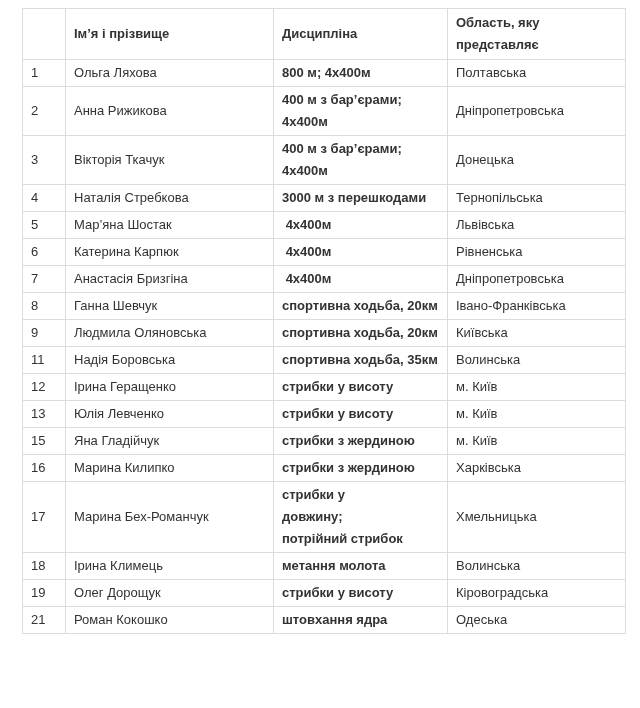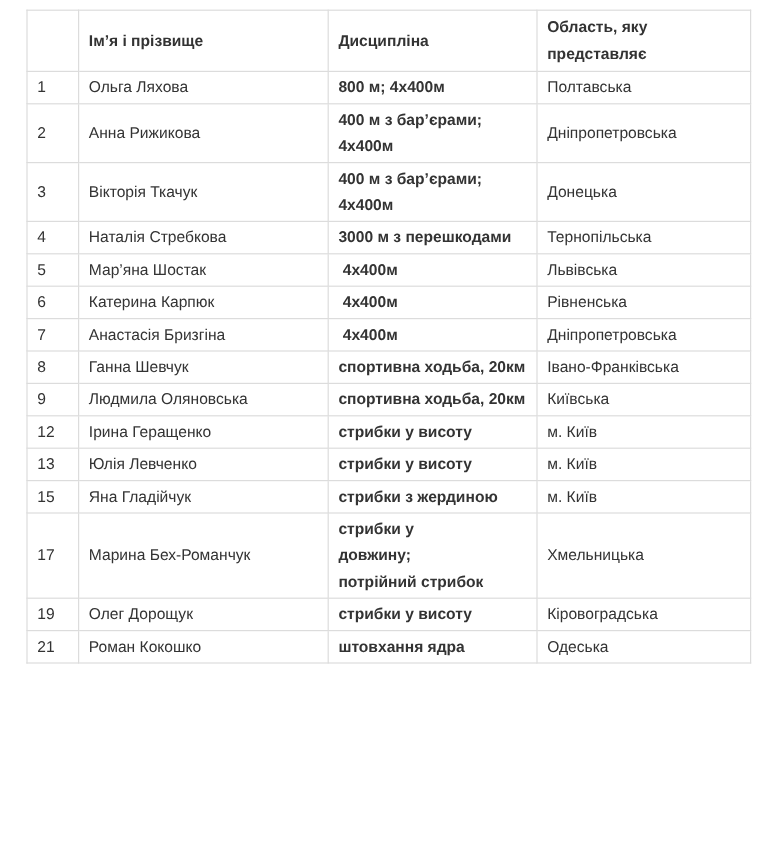--- a/index.html
+++ b/index.html
@@ -116,44 +116,62 @@
           <td class="cell-discipline">спортивна ходьба, 20км</td>
           <td class="cell-region">Івано-Франківська</td>
         </tr>
         <tr>
           <td class="cell-num">9</td>
           <td class="cell-name">Людмила Оляновська</td>
           <td class="cell-discipline">спортивна ходьба, 20км</td>
           <td class="cell-region">Київська</td>
         </tr>
         <tr>
+          <td class="cell-num">11</td>
+          <td class="cell-name">Надія Боровська</td>
+          <td class="cell-discipline">спортивна ходьба, 35км</td>
+          <td class="cell-region">Волинська</td>
+        </tr>
+        <tr>
           <td class="cell-num">12</td>
           <td class="cell-name">Ірина Геращенко</td>
           <td class="cell-discipline">стрибки у висоту</td>
           <td class="cell-region">м. Київ</td>
         </tr>
         <tr>
           <td class="cell-num">13</td>
           <td class="cell-name">Юлія Левченко</td>
           <td class="cell-discipline">стрибки у висоту</td>
           <td class="cell-region">м. Київ</td>
         </tr>
         <tr>
           <td class="cell-num">15</td>
           <td class="cell-name">Яна Гладійчук</td>
           <td class="cell-discipline">стрибки з жердиною</td>
           <td class="cell-region">м. Київ</td>
         </tr>
         <tr>
+          <td class="cell-num">16</td>
+          <td class="cell-name">Марина Килипко</td>
+          <td class="cell-discipline">стрибки з жердиною</td>
+          <td class="cell-region">Харківська</td>
+        </tr>
+        <tr>
           <td class="cell-num">17</td>
           <td class="cell-name">Марина Бех-Романчук</td>
           <td class="cell-discipline">стрибки у
 довжину;
 потрійний стрибок</td>
           <td class="cell-region">Хмельницька</td>
+        </tr>
+        <tr>
+          <td class="cell-num">18</td>
+          <td class="cell-name">Ірина Климець</td>
+          <td class="cell-discipline">метання молота</td>
+          <td class="cell-region">Волинська</td>
         </tr>
         <tr>
           <td class="cell-num">19</td>
           <td class="cell-name">Олег Дорощук</td>
           <td class="cell-discipline">стрибки у висоту</td>
           <td class="cell-region">Кіровоградська</td>
         </tr>
         <tr>
           <td class="cell-num">21</td>
           <td class="cell-name">Роман Кокошко</td>

